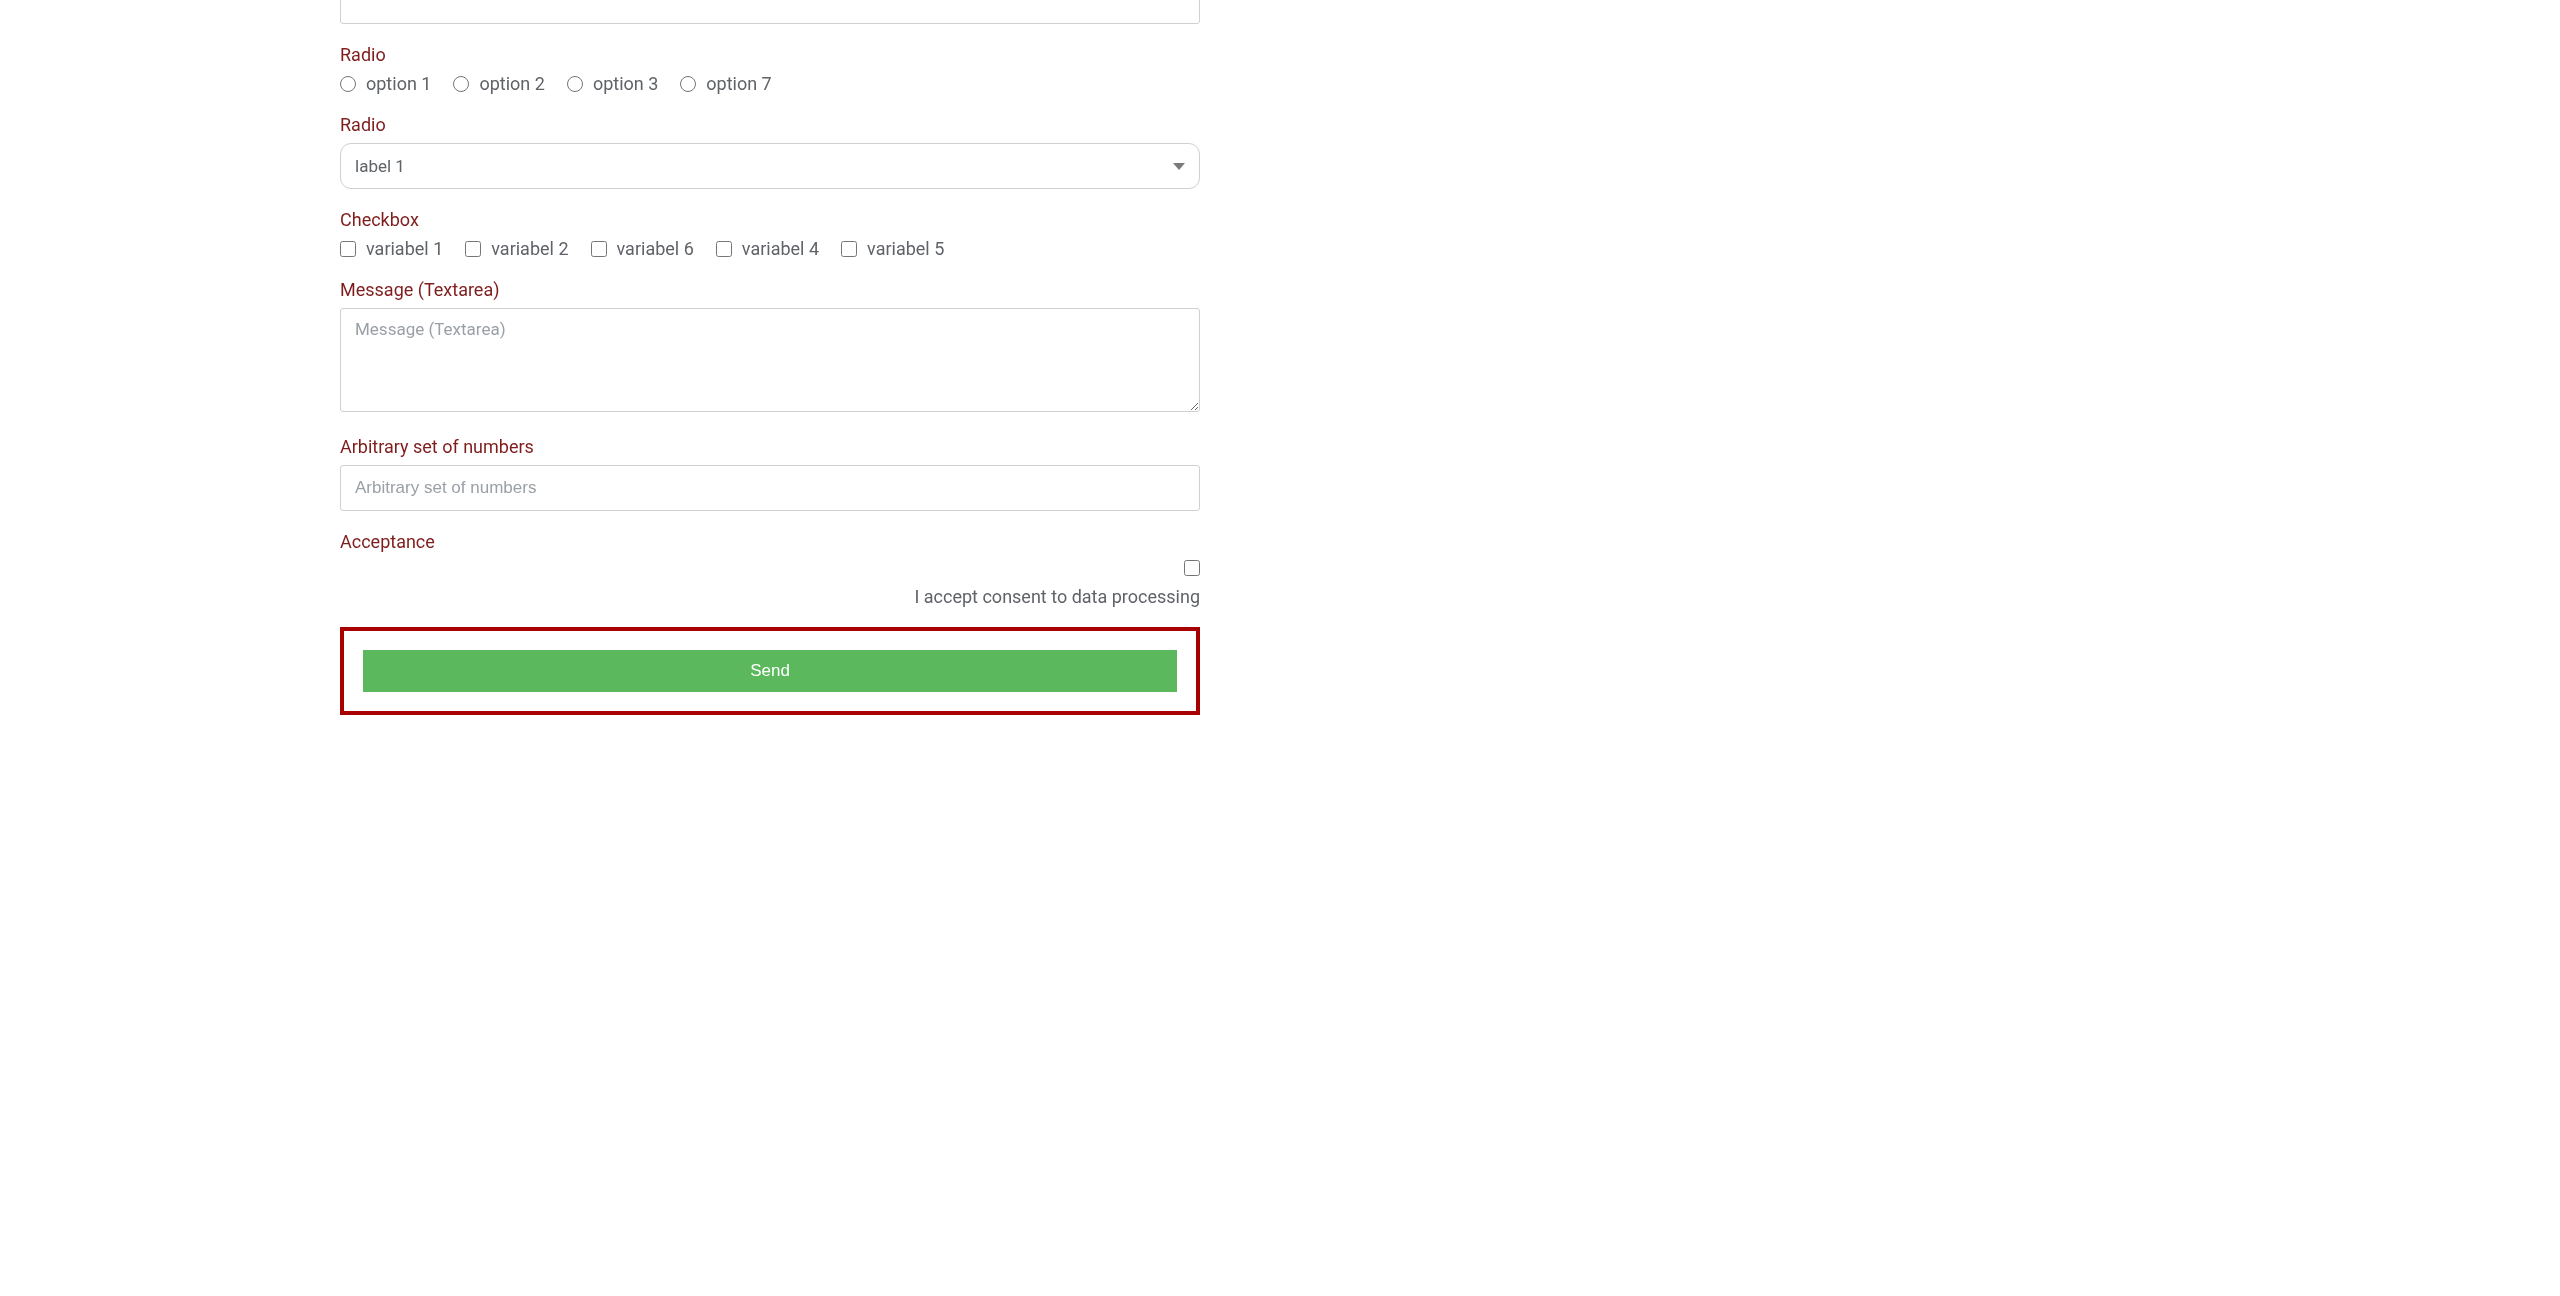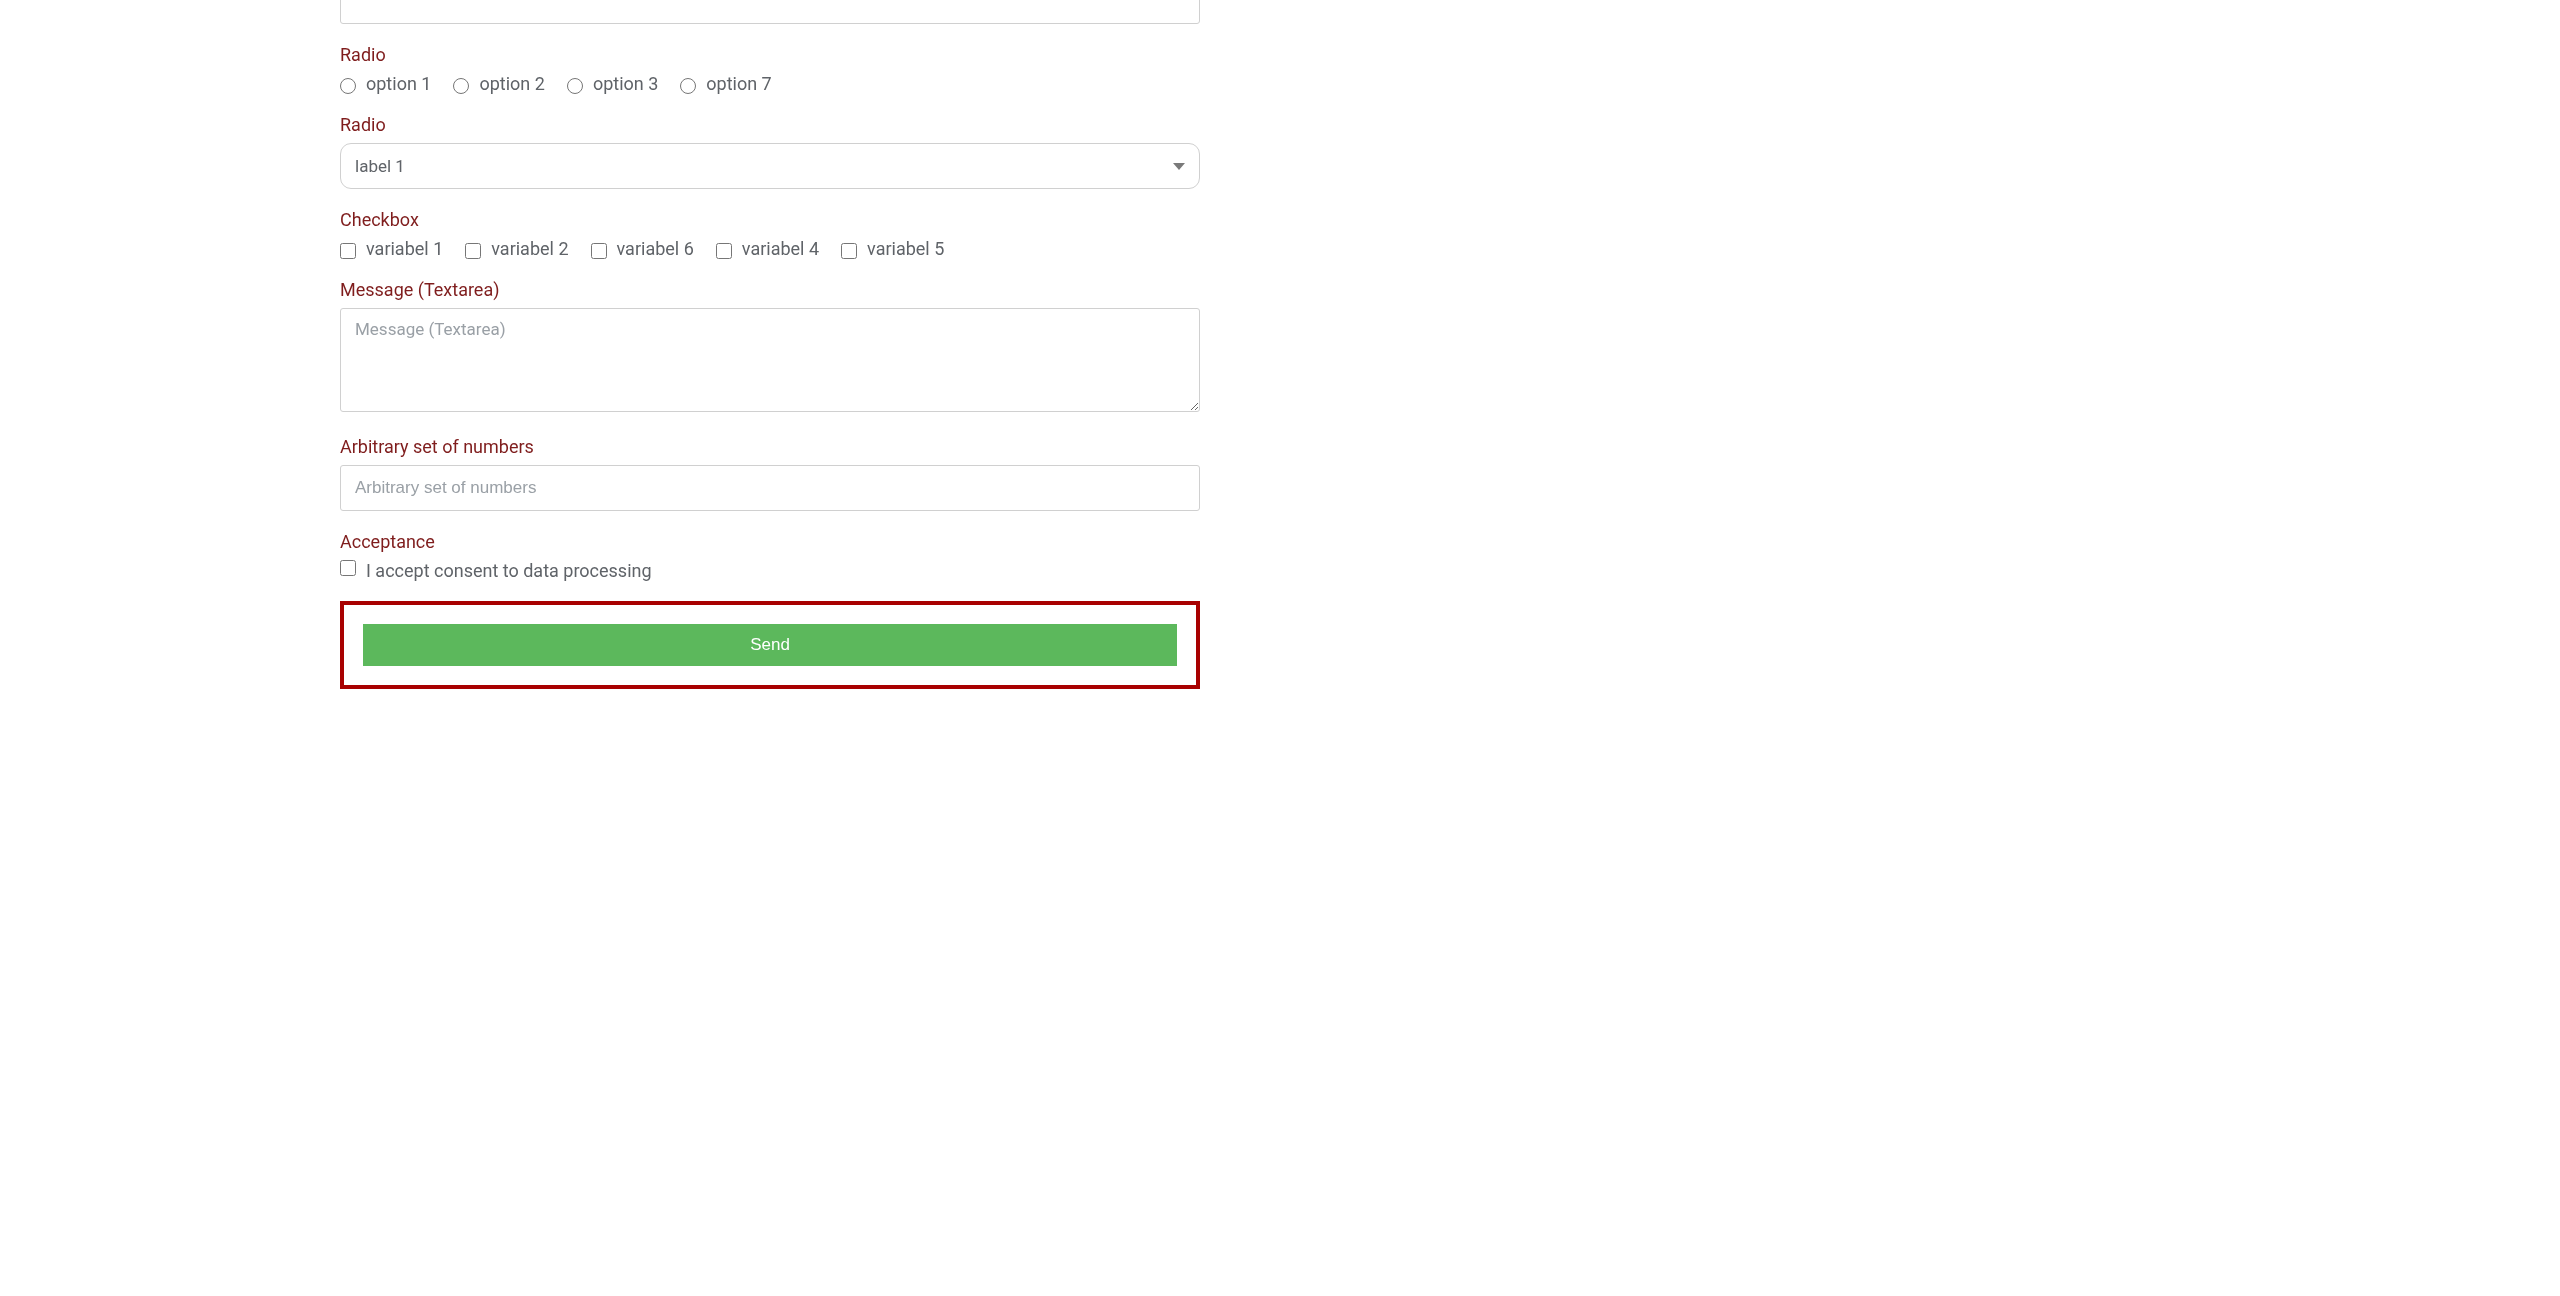--- a/index.html
+++ b/index.html
@@ -54,25 +54,25 @@
     border-radius: 11px;
   }
   .select-box .sel-val { color: #5f6368; }
   .chev {
     width: 0; height: 0;
     border-left: 6px solid transparent;
     border-right: 6px solid transparent;
     border-top: 7px solid #7a7a7a;
   }
   .inline-opts { display: flex; flex-wrap: wrap; gap: 22px; }
-  .opt { display: inline-flex; align-items: flex-end; gap: 10px; color: #5f6368; font-size: 18px; }
+  .opt { display: inline-flex; align-items: center; gap: 10px; color: #5f6368; font-size: 18px; }
   .opt input[type="radio"], .opt input[type="checkbox"] {
     width: 16px; height: 16px; margin: 0; cursor: pointer;
   }
-  .acc-line { display: flex; align-items: flex-start; gap: 10px; color: #5f6368; font-size: 18px; }
+  .acc-line { display: flex; align-items: flex-end; gap: 10px; color: #5f6368; font-size: 18px; flex-direction: column; }
   .acc-line input[type="checkbox"] { width: 16px; height: 16px; margin: 0; cursor: pointer; }
   .send-wrap {
     border: 4px solid #a80000;
     padding: 19px;
   }
   .send-btn {
     width: 100%;
     height: 42px;
     background: #5cb85c;
     color: #fff;

